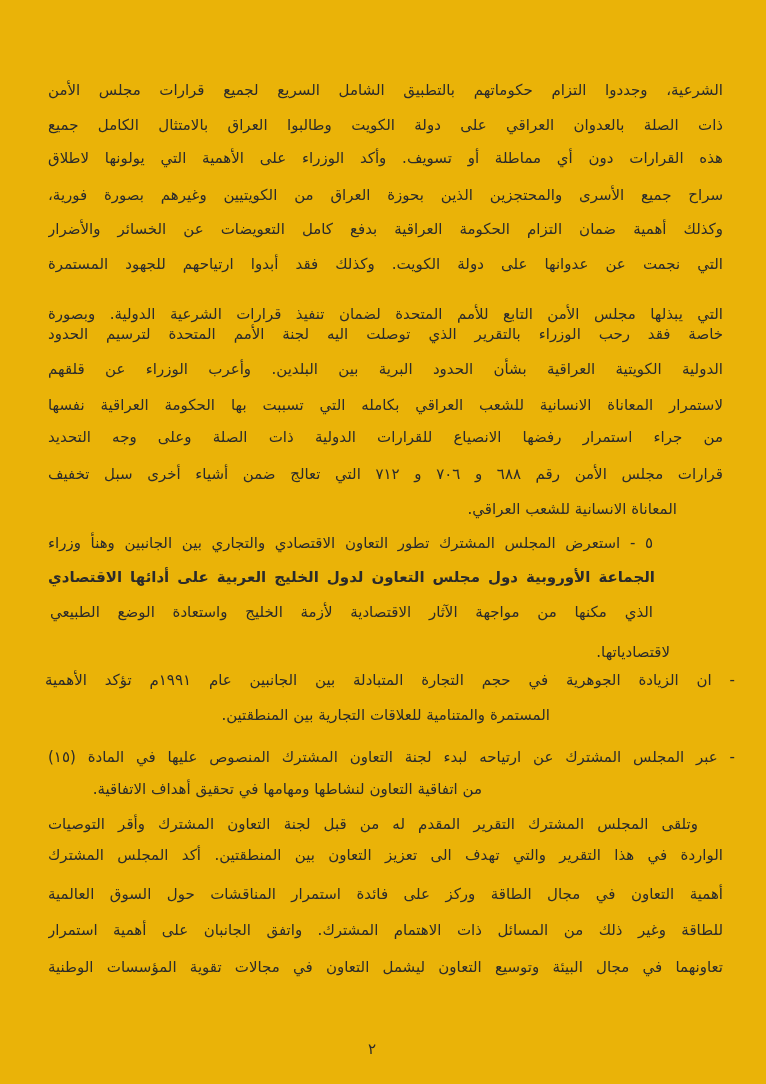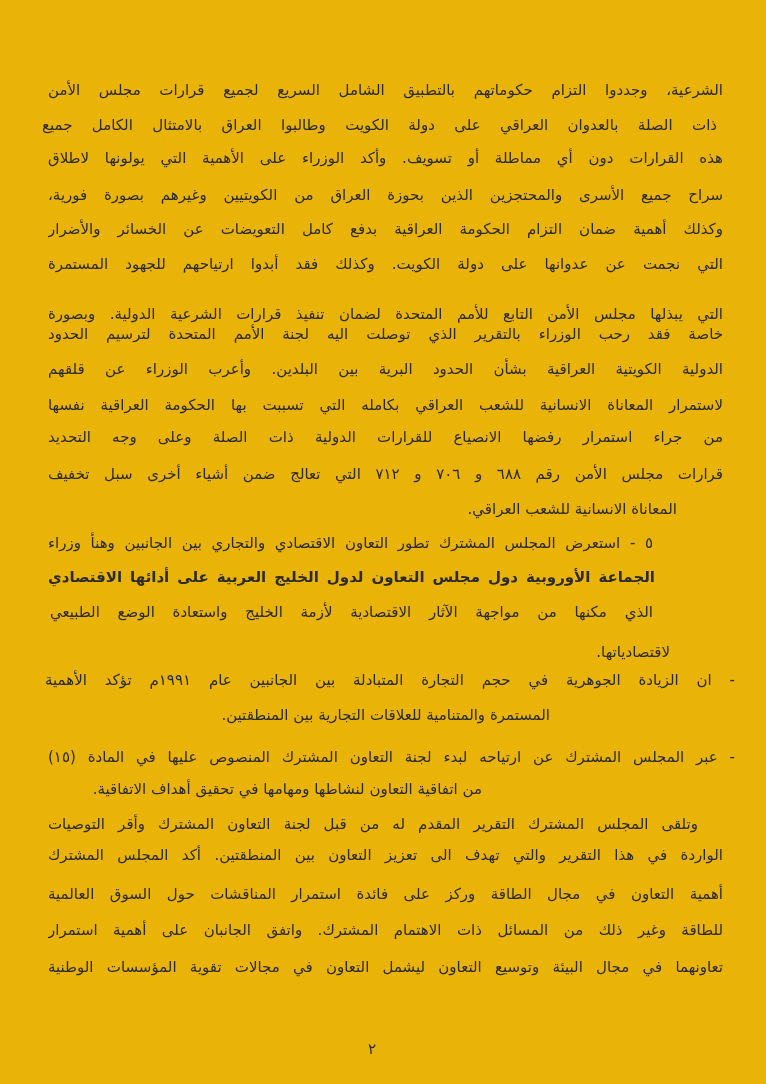--- a/index.html
+++ b/index.html
@@ -44,21 +44,21 @@
     line-height: 24px;
     text-align: center;
   }
 </style>
 </head>
 <body>
 
 <div class="page">
 
   <div class="line j" style="top:78px;  right:43px; width:675px;">الشرعية، وجددوا التزام حكوماتهم بالتطبيق الشامل السريع لجميع قرارات مجلس الأمن</div>
-  <div class="line j" style="top:113px; right:49px; width:675px;">ذات الصلة بالعدوان العراقي على دولة الكويت  وطالبوا العراق بالامتثال الكامل جميع</div>
+  <div class="line j" style="top:113px; right:43px; width:675px;">ذات الصلة بالعدوان العراقي على دولة الكويت  وطالبوا العراق بالامتثال الكامل جميع</div>
   <div class="line j" style="top:146px; right:43px; width:675px;">هذه القرارات دون أي مماطلة أو تسويف. وأكد الوزراء على الأهمية التي يولونها لاطلاق</div>
   <div class="line j" style="top:183px; right:43px; width:675px;">سراح جميع الأسرى والمحتجزين الذين بحوزة العراق من الكويتيين وغيرهم بصورة فورية،</div>
   <div class="line j" style="top:217px; right:43px; width:675px;">وكذلك أهمية ضمان التزام الحكومة العراقية بدفع كامل التعويضات عن الخسائر والأضرار</div>
   <div class="line j" style="top:252px; right:43px; width:675px;">التي نجمت عن عدوانها على دولة الكويت. وكذلك فقد أبدوا ارتياحهم للجهود المستمرة</div>
   <div class="line j" style="top:302px; right:43px; width:675px;">التي يبذلها مجلس الأمن التابع للأمم المتحدة لضمان تنفيذ قرارات الشرعية الدولية. وبصورة</div>
   <div class="line j" style="top:322px; right:43px; width:675px;">خاصة فقد رحب الوزراء بالتقرير الذي توصلت اليه لجنة الأمم المتحدة لترسيم الحدود</div>
   <div class="line j" style="top:393px; right:43px; width:675px;">لاستمرار المعاناة الانسانية للشعب العراقي بكامله التي تسببت بها الحكومة العراقية نفسها</div>
   <div class="line j" style="top:357px; right:43px; width:675px;">الدولية الكويتية العراقية بشأن الحدود البرية بين البلدين. وأعرب الوزراء عن قلقهم</div>
   <div class="line j" style="top:425px; right:43px; width:675px;">من جراء استمرار رفضها الانصياع للقرارات الدولية ذات الصلة وعلى وجه التحديد</div>
   <div class="line j" style="top:462px; right:43px; width:675px;">قرارات مجلس الأمن رقم ٦٨٨ و ٧٠٦ و ٧١٢ التي تعالج ضمن أشياء أخرى سبل تخفيف</div>

